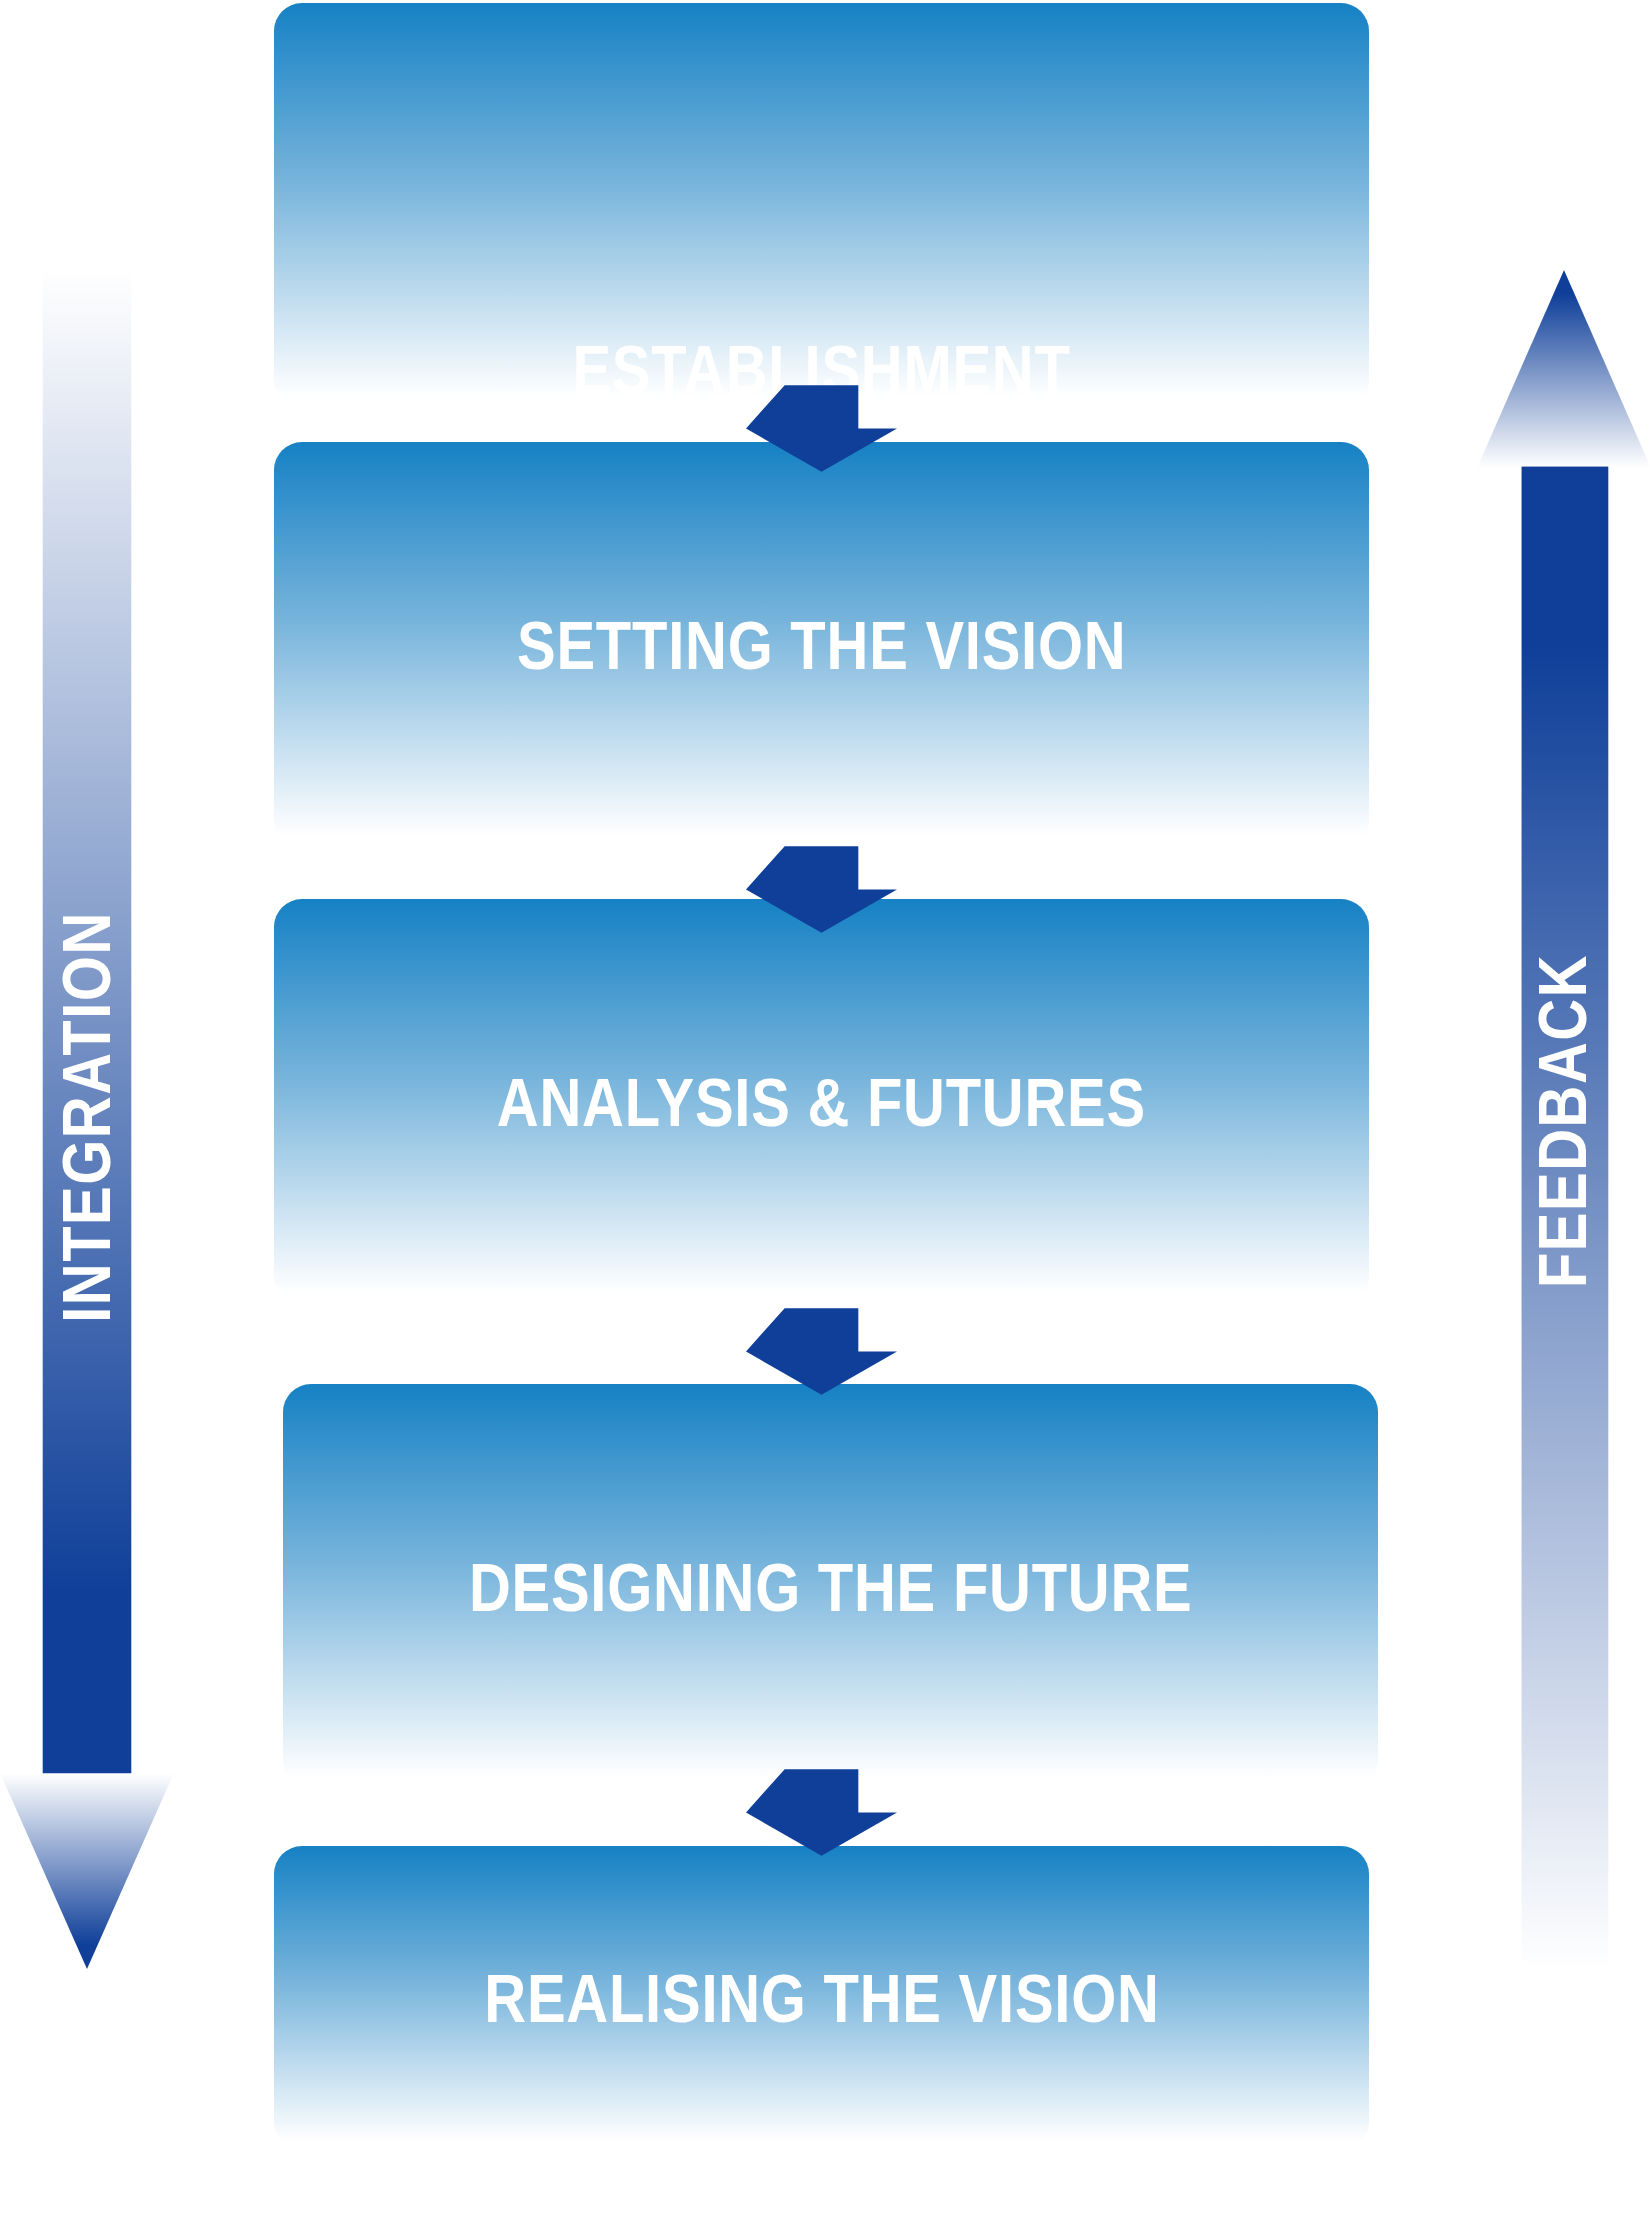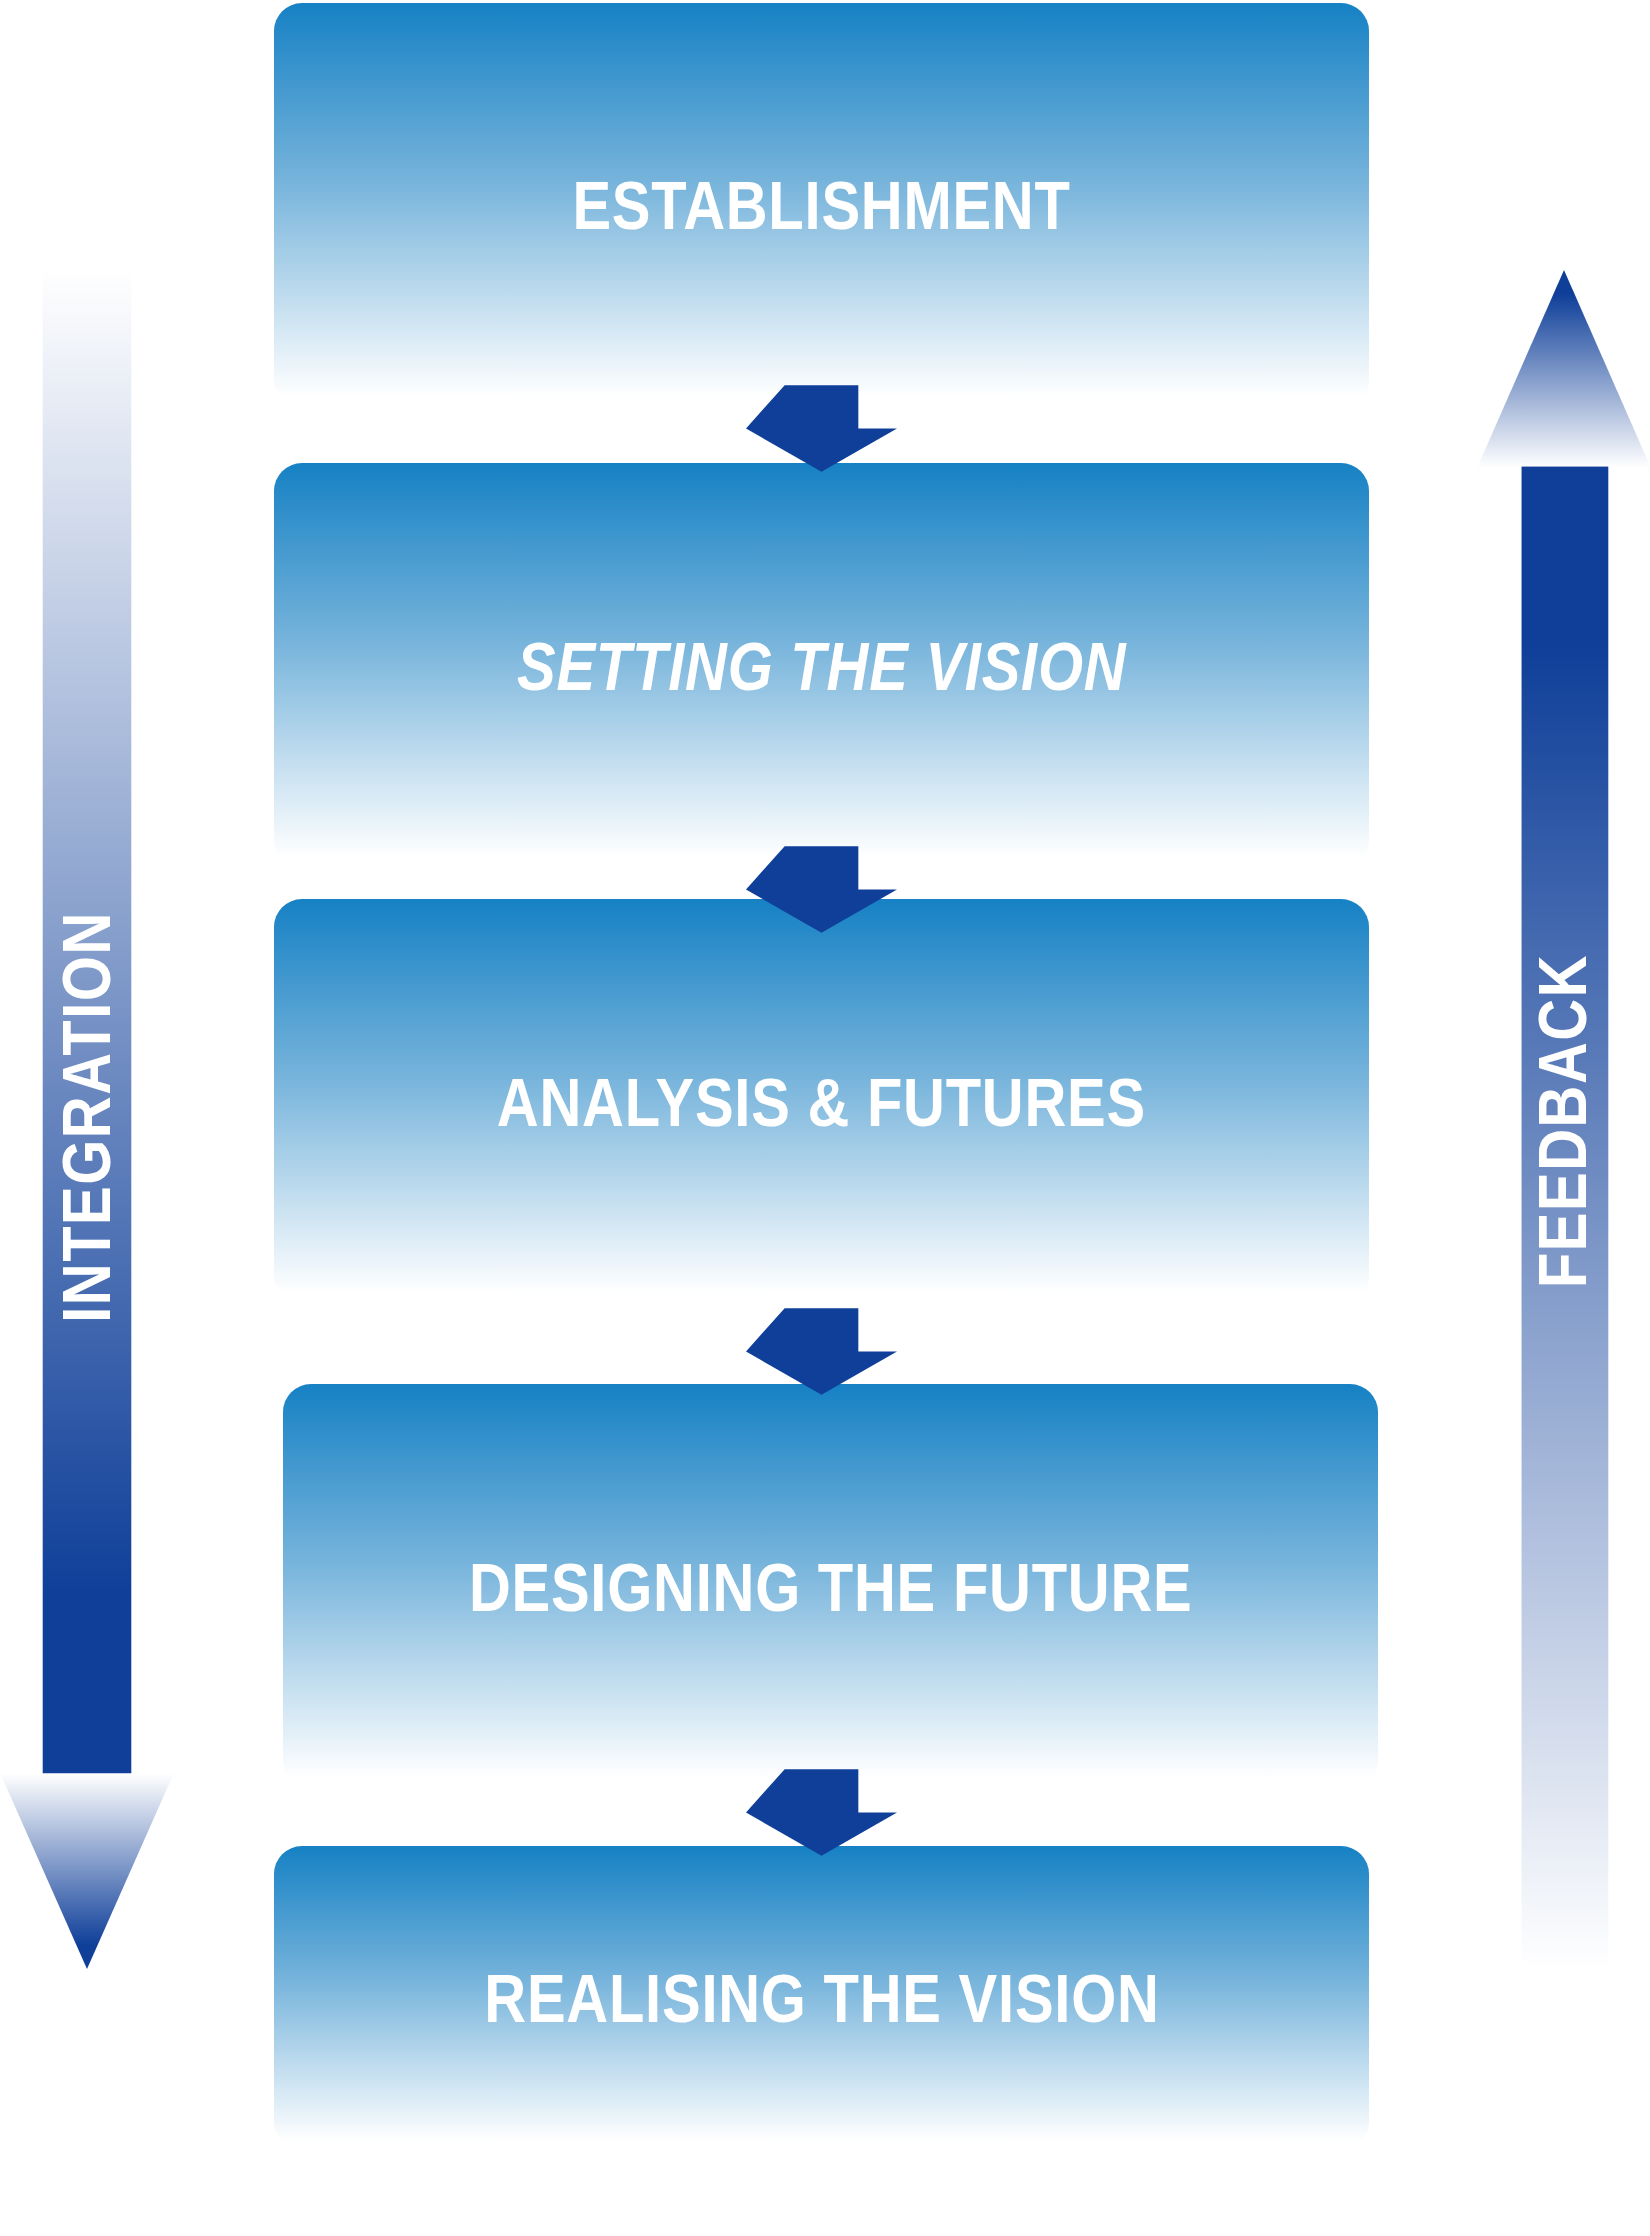--- a/index.html
+++ b/index.html
@@ -38,25 +38,25 @@
     letter-spacing:1.8px;
     white-space:nowrap;
     transform:rotate(-90deg) scaleX(0.84);
   }
 </style>
 </head>
 <body>
 
 <div id="canvas">
 
-  <div class="stage-box" style="top:2.8px;height:406px;">
+  <div class="stage-box" style="top:2.8px;height:406px;align-items:flex-end;">
     <span class="stage-label">ESTABLISHMENT</span>
   </div>
 
-  <div class="stage-box" style="top:463px;height:406px;font-style:italic;">
+  <div class="stage-box" style="top:442px;height:406px;">
     <span class="stage-label">SETTING THE VISION</span>
   </div>
 
   <div class="stage-box" style="top:899px;height:406px;justify-content:center;">
     <span class="stage-label">ANALYSIS &amp; FUTURES</span>
   </div>
 
   <div class="stage-box" style="top:1384px;height:406px;margin-left:9px;">
     <span class="stage-label">DESIGNING THE FUTURE</span>
   </div>

